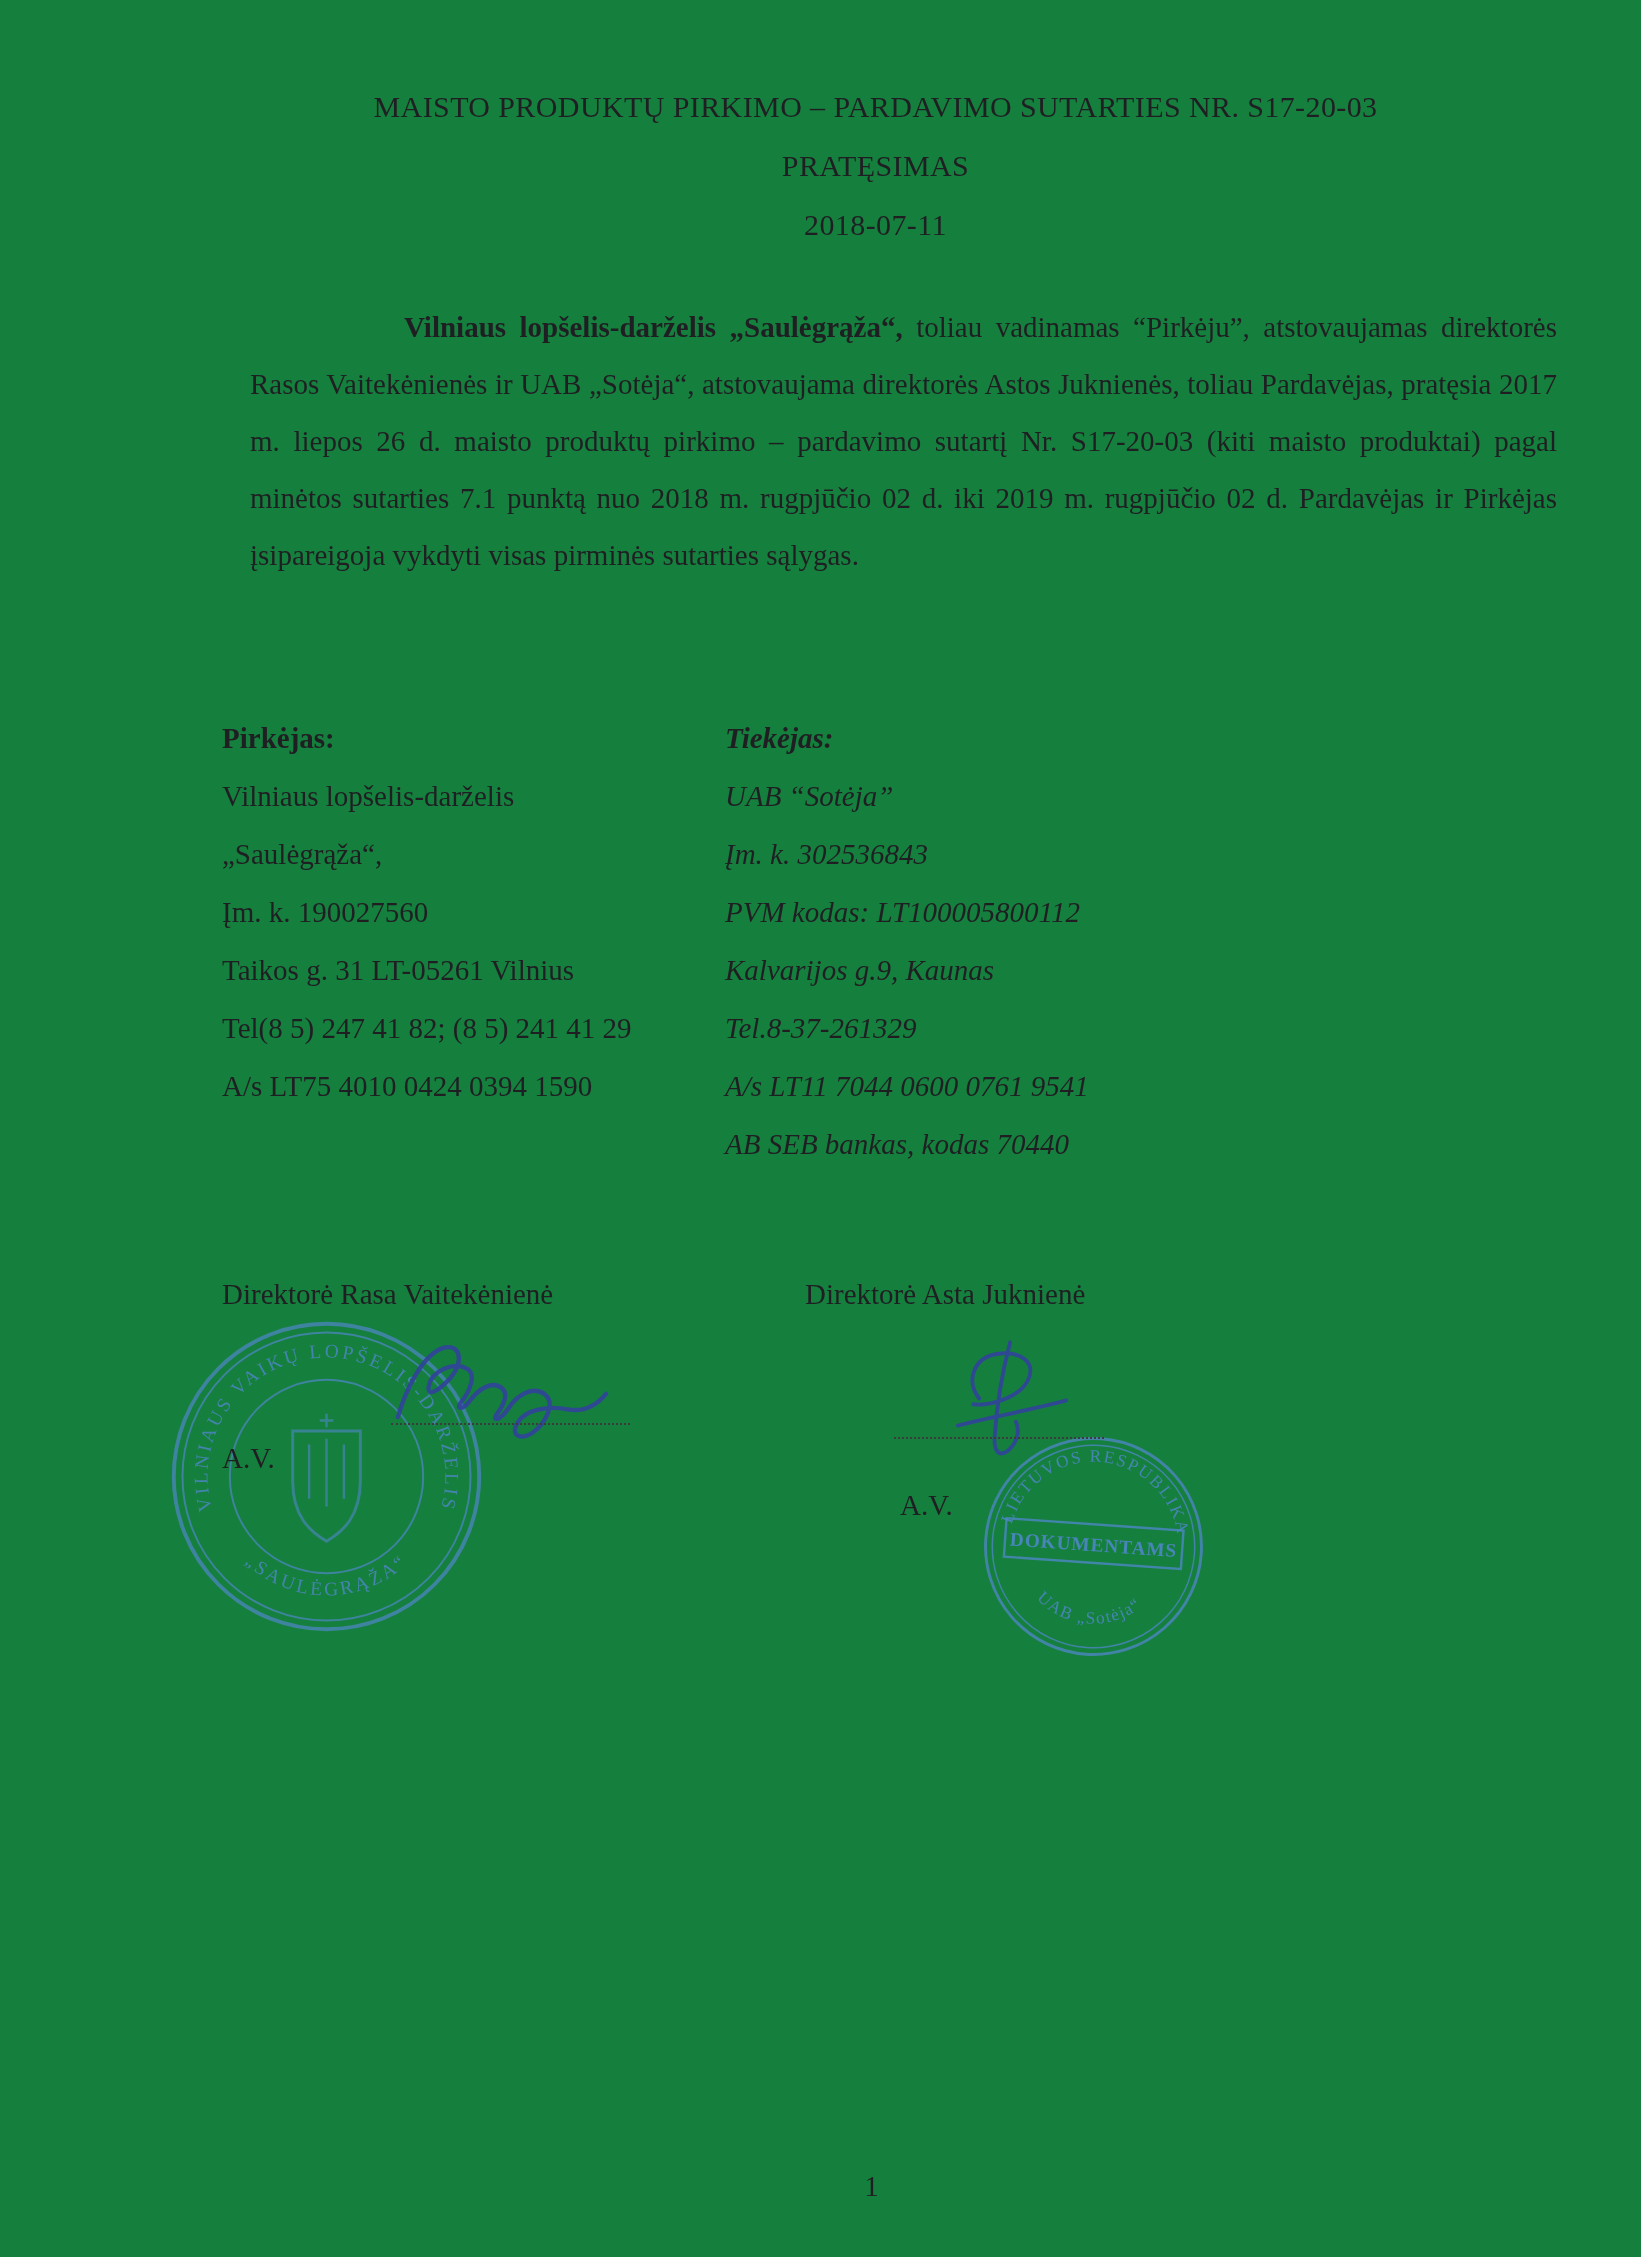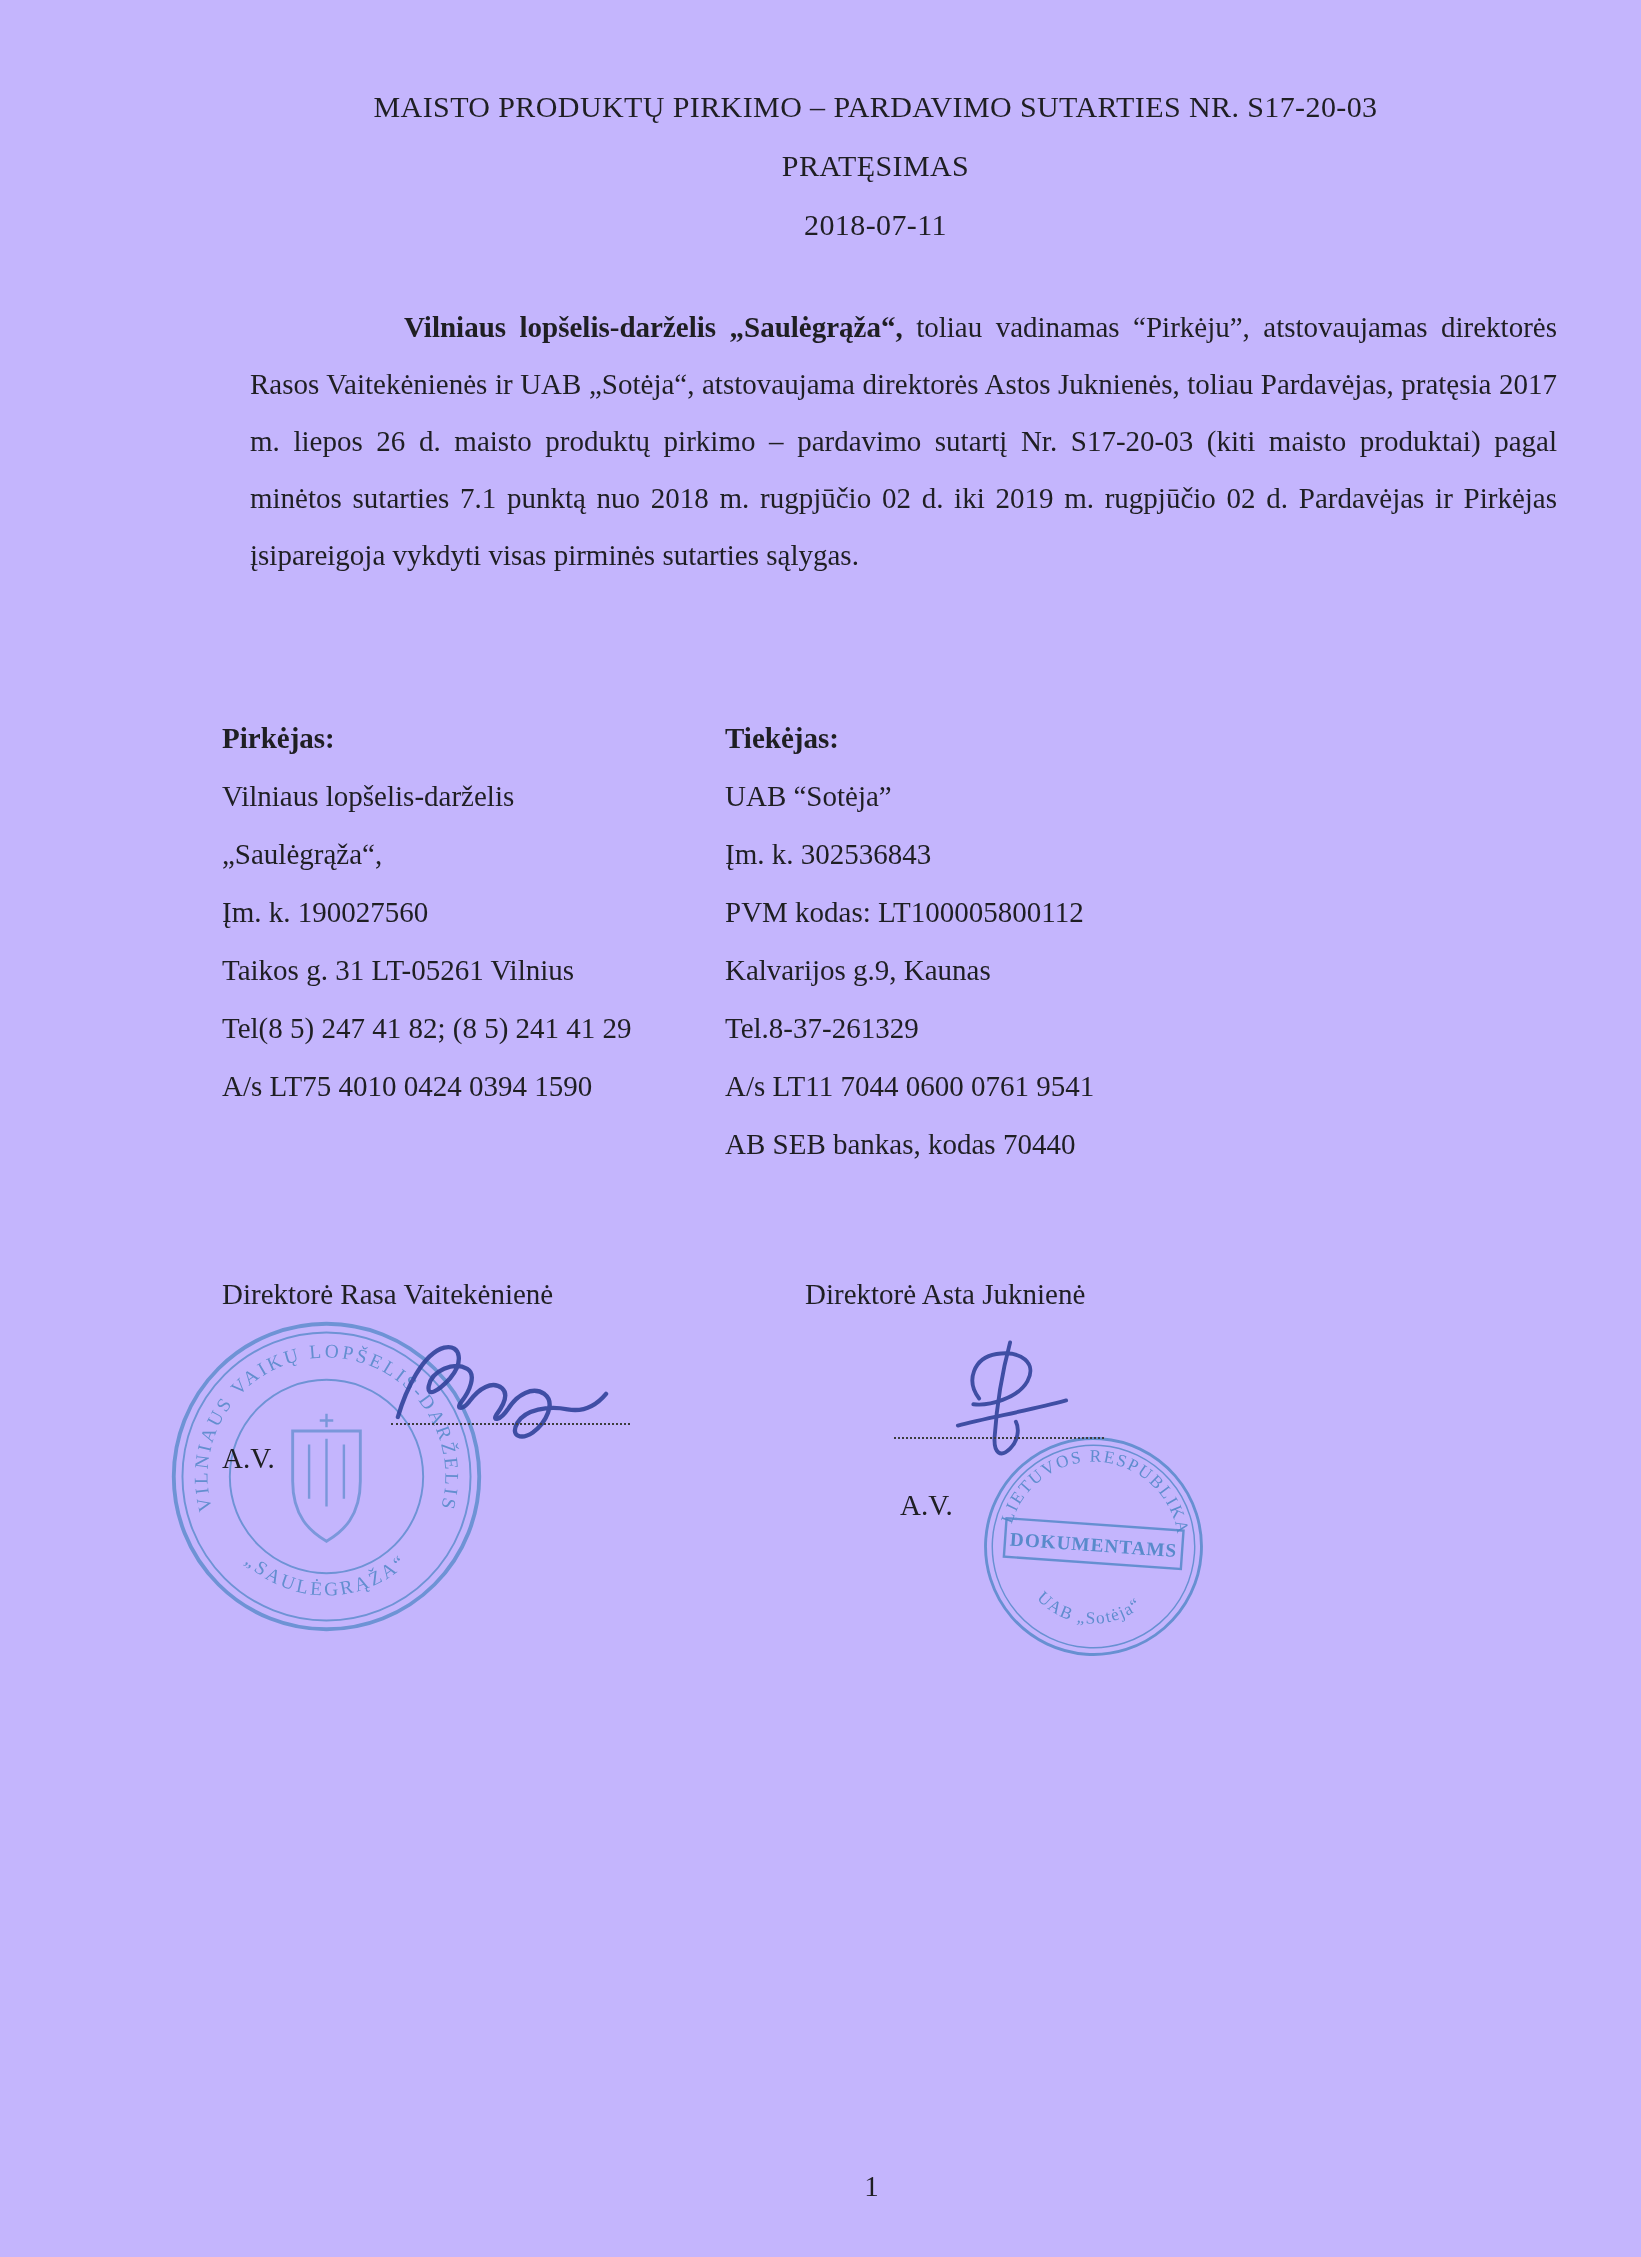--- a/index.html
+++ b/index.html
@@ -1,36 +1,36 @@
 <!DOCTYPE html>
 <html><head>
 <meta charset="utf-8">
 <style>
   * { margin:0; padding:0; box-sizing:border-box; }
   html,body { background:#ffffff; }
   .page {
     position:relative; width:1641px; height:2257px;
-    background:#c4b5fd; overflow:hidden;
+    background:#15803d; overflow:hidden;
     font-family:"Liberation Serif", serif;
     color:#1f1f23;
   }
   .title-block {
     position:absolute; left:222px; top:77px; width:1307px;
     text-align:center; font-size:30px; line-height:59px; letter-spacing:0.4px;
   }
   .contract-par {
     position:absolute; left:222px; top:299px; width:1307px;
     font-size:29px; line-height:57px; text-align:justify; text-indent:154px;margin-left:28px;
   }
   .parties {
     position:absolute; left:222px; top:709px; width:1307px;
     display:flex; font-size:29px; line-height:58px;
   }
   .party-left { width:503px; flex:none; white-space:nowrap; }
-  .party-right { flex:1; white-space:nowrap; }
+  .party-right { flex:1; white-space:nowrap;font-style:italic; }
   .party-heading { font-weight:bold; }
   .sig-captions {
     position:absolute; left:222px; top:1273px; width:1307px;
     display:flex; font-size:29px; line-height:43px;gap:36px;
   }
   .sig-captions .cap-left { width:503px; flex:none; }
   .sig-captions .cap-right { flex:1;margin-left:44px; }
   .stamp-left { position:absolute; left:167px; top:1317px; }
   .stamp-right { position:absolute; left:973px; top:1426px; }
   .sig-left-svg { position:absolute; left:384px; top:1338px; }

